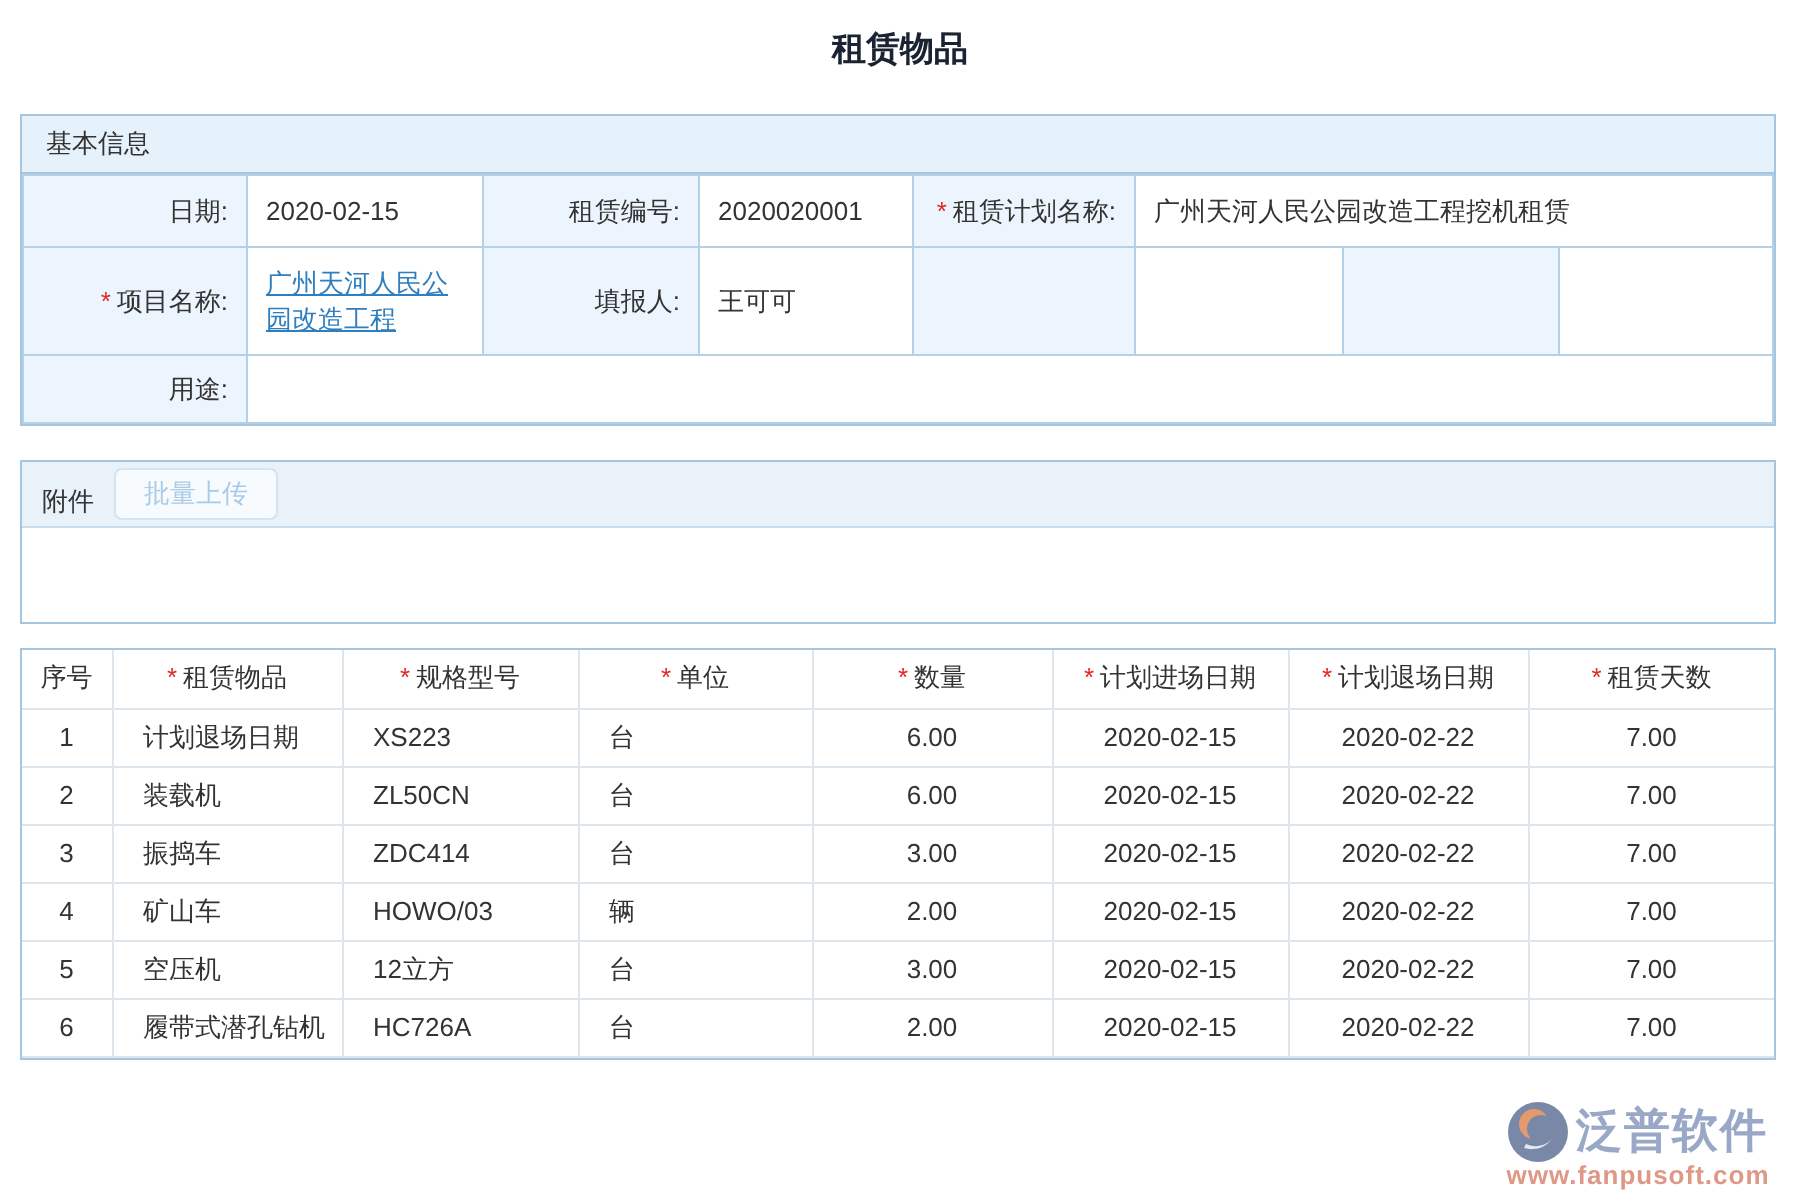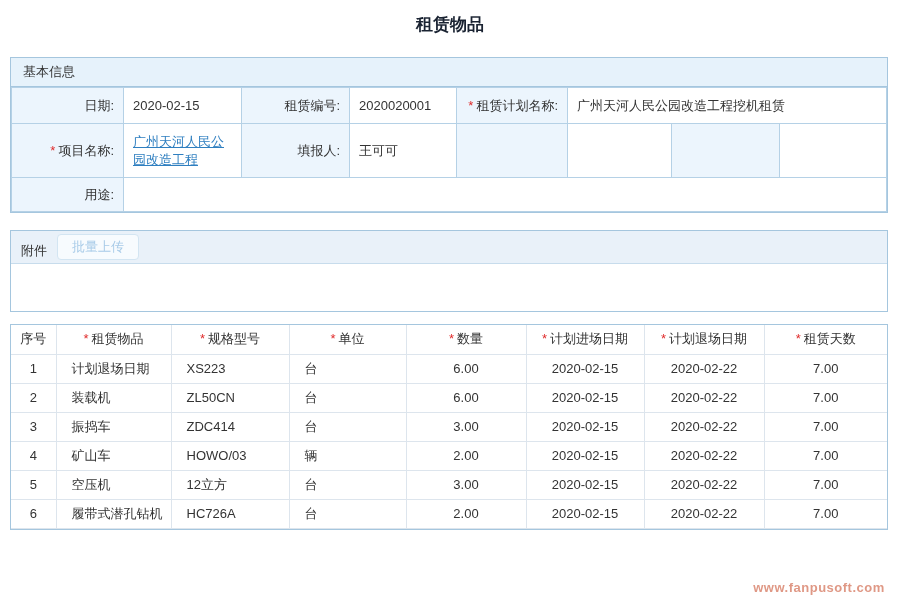--- a/index.html
+++ b/index.html
@@ -294,14 +294,25 @@
           <td class="a-c">2.00</td>
           <td class="a-c">2020-02-15</td>
           <td class="a-c">2020-02-22</td>
           <td class="a-c">7.00</td>
         </tr>
       </tbody>
   </table>
 </section>
 
 <div class="watermark">
+  <div class="wm-top">
+    <span style="display:inline-block;width:30px;height:30px;">
+      <svg width="30" height="30" viewBox="0 0 30 30">
+        <circle cx="15" cy="15" r="15" fill="#5d6f94"></circle>
+        <circle cx="13" cy="11" r="7.5" fill="#e0854f"></circle>
+        <circle cx="16.5" cy="13.5" r="7" fill="#5d6f94"></circle>
+        <path d="M9 21 a9 7 0 0 0 13 -3 a11 9 0 0 1 -14 5 z" fill="#dfe5ee"></path>
+      </svg>
+    </span>
+    <span class="wm-brand">泛普软件</span>
+  </div>
   <div class="wm-url">www.fanpusoft.com</div>
 </div>
 
 </body></html>

